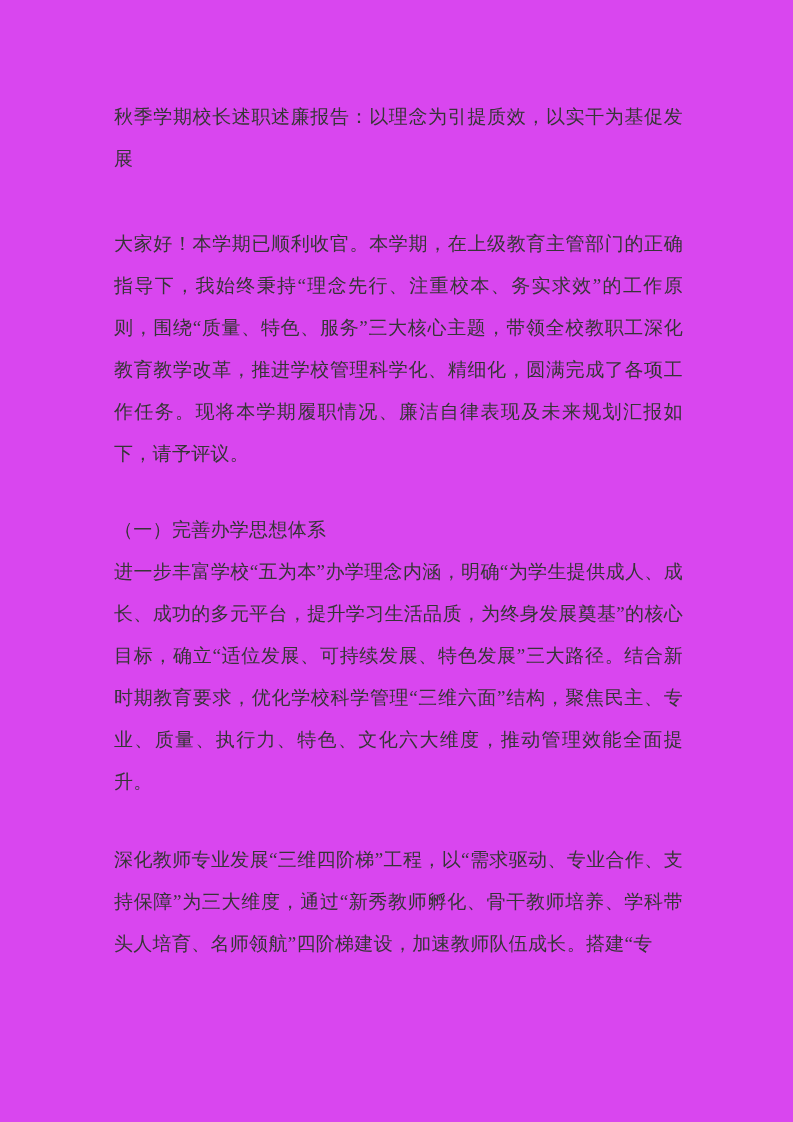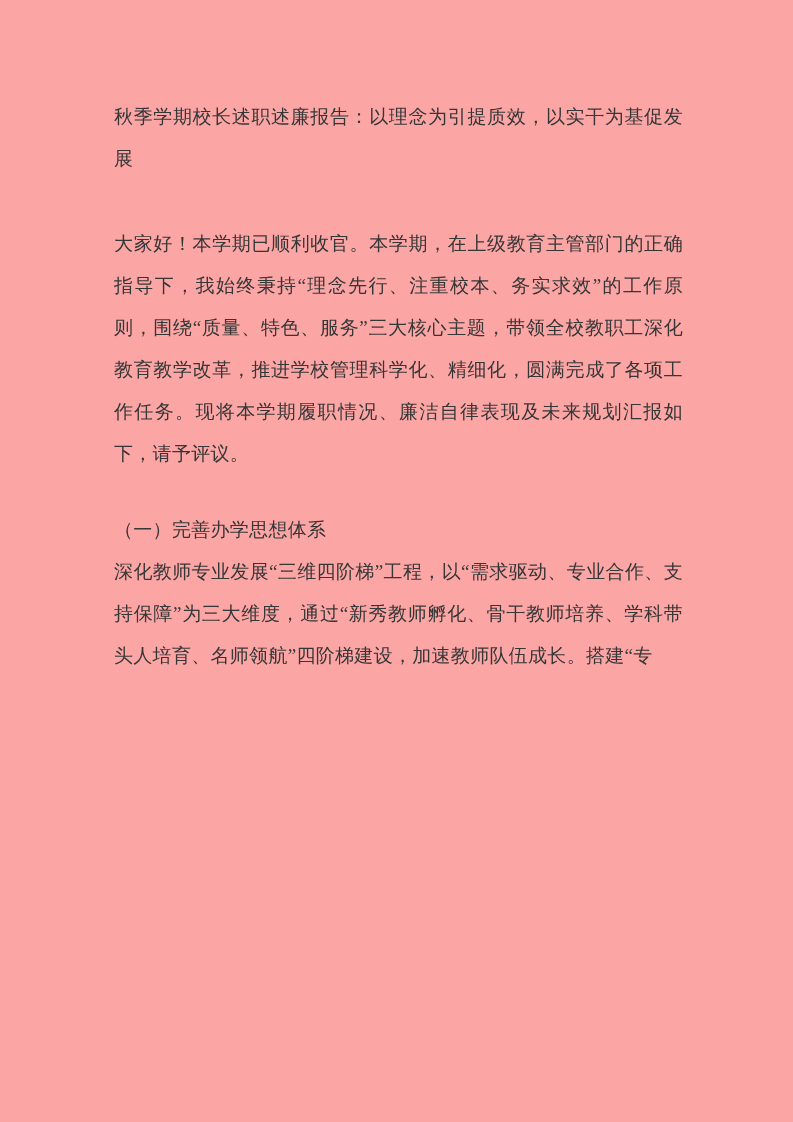--- a/index.html
+++ b/index.html
@@ -10,21 +10,21 @@
     background: #ffffff;
     font-family: "Liberation Serif", "DejaVu Serif", serif;
     color: #363636;
     overflow: hidden;
   }
   .page {
     box-sizing: border-box;
     width: 793px;
     height: 1122px;
     padding: 96px 110px 0 114px;
-    background: #fca5a5;
+    background: #d946ef;
     overflow: hidden;
   }
   .doc-line, .doc-para {
     font-size: 19px;
     line-height: 42px;
     margin: 0;
     text-align: justify;
     word-break: break-all;
     letter-spacing: 0.3px;
   }
@@ -40,17 +40,18 @@
 <div class="page">
 
   <p class="doc-line doc-title">秋季学期校长述职述廉报告：以理念为引提质效，以实干为基促发展</p>
 
 
   <p class="doc-para intro-para">大家好！本学期已顺利收官。本学期，在上级教育主管部门的正确指导下，我始终秉持“理念先行、注重校本、务实求效”的工作原则，围绕“质量、特色、服务”三大核心主题，带领全校教职工深化教育教学改革，推进学校管理科学化、精细化，圆满完成了各项工作任务。现将本学期履职情况、廉洁自律表现及未来规划汇报如下，请予评议。</p>
 
 
   <p class="doc-line">（一）完善办学思想体系</p>
 
+  <p class="doc-para sub-para-1">进一步丰富学校“五为本”办学理念内涵，明确“为学生提供成人、成长、成功的多元平台，提升学习生活品质，为终身发展奠基”的核心目标，确立“适位发展、可持续发展、特色发展”三大路径。结合新时期教育要求，优化学校科学管理“三维六面”结构，聚焦民主、专业、质量、执行力、特色、文化六大维度，推动管理效能全面提升。</p>
 
 
   <p class="doc-para">深化教师专业发展“三维四阶梯”工程，以“需求驱动、专业合作、支持保障”为三大维度，通过“新秀教师孵化、骨干教师培养、学科带头人培育、名师领航”四阶梯建设，加速教师队伍成长。搭建“专</p>
 
 </div>
 
 </body></html>

